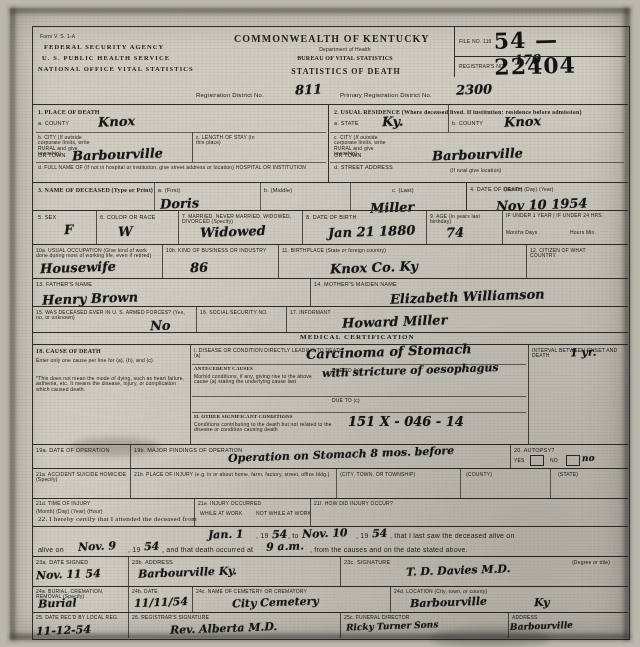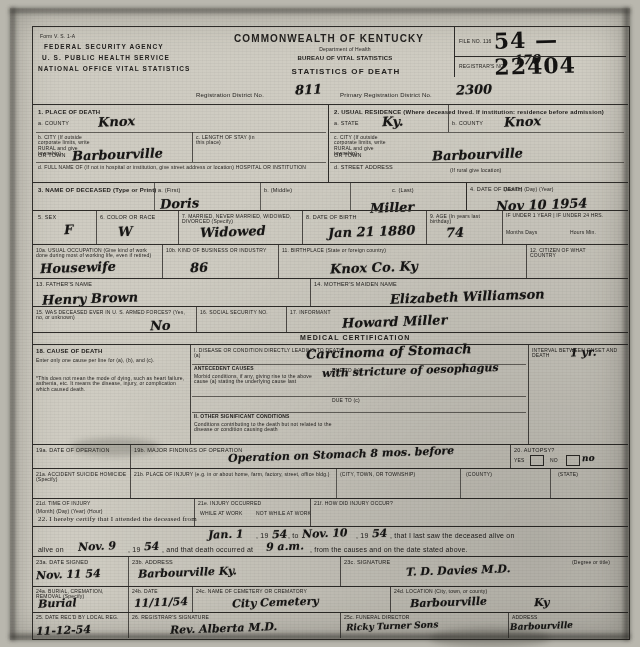--- a/index.html
+++ b/index.html
@@ -34,21 +34,21 @@
   
   .p{position:absolute;color:#23211f;font-family:"Liberation Sans",sans-serif;
      letter-spacing:.2px;line-height:1.05;}
   .p.s5{font-size:5px;}
   .p.s55{font-size:5.5px;}
   .p.s6{font-size:6px;}
   .p.s65{font-size:6.5px;}
   .p.s7{font-size:7px;}
   .p.s8{font-size:8px;}
   .p.s10{font-size:10px;}
-  .b{font-weight:bold;}
+  .b{font-weight:bold;font-family:Liberation Serif, serif;}
   .cap{letter-spacing:1.1px;}
   .ctr{text-align:center;}
   
   .hr{position:absolute;background:#2e2c29;height:1px;}
   .vr{position:absolute;background:#2e2c29;width:1px;}
   .hrl{position:absolute;background:#4a4742;height:1px;opacity:.8;}
   
   .h{
     position:absolute;color:#171615;
     font-family:"DejaVu Serif", serif;
@@ -211,20 +211,21 @@
     <div class="p s5 b" style="left:184px;top:358px;">ANTECEDENT CAUSES</div>
     <div class="p s5" style="left:184px;top:366px;width:130px;">Morbid conditions, if any, giving rise to the above cause (a) stating the underlying cause last</div>
     <div class="p s5" style="left:322px;top:360px;">DUE TO (b)</div>
     <div class="h sm" style="left:312px;top:356px;">with stricture of oesophagus</div>
     <div class="hrl" style="left:182px;top:388px;width:334px;"></div>
     <div class="p s5" style="left:322px;top:390px;">DUE TO (c)</div>
     <div class="hrl" style="left:182px;top:404px;width:334px;"></div>
 
     <div class="p s5 b" style="left:184px;top:406px;">II. OTHER SIGNIFICANT CONDITIONS</div>
     <div class="p s5" style="left:184px;top:414px;width:150px;">Conditions contributing to the death but not related to the disease or condition causing death</div>
+    <div class="h med r0" style="left:338px;top:406px;">151 X - 046 - 14</div>
 
     <div class="p s5" style="left:522px;top:340px;width:92px;">INTERVAL BETWEEN ONSET AND DEATH</div>
     <div class="h sm" style="left:560px;top:338px;">1 yr.</div>
 
     <div class="hr" style="left:22px;top:436px;width:596px;"></div>
     <div class="p s55" style="left:26px;top:440px;width:90px;">19a. DATE OF OPERATION</div>
     <div class="vr" style="left:120px;top:436px;height:24px;opacity:.8;"></div>
     <div class="p s55" style="left:124px;top:440px;">19b. MAJOR FINDINGS OF OPERATION</div>
     <div class="h sm" style="left:218px;top:440px;">Operation on Stomach 8 mos. before</div>
     <div class="vr" style="left:500px;top:436px;height:24px;opacity:.8;"></div>

